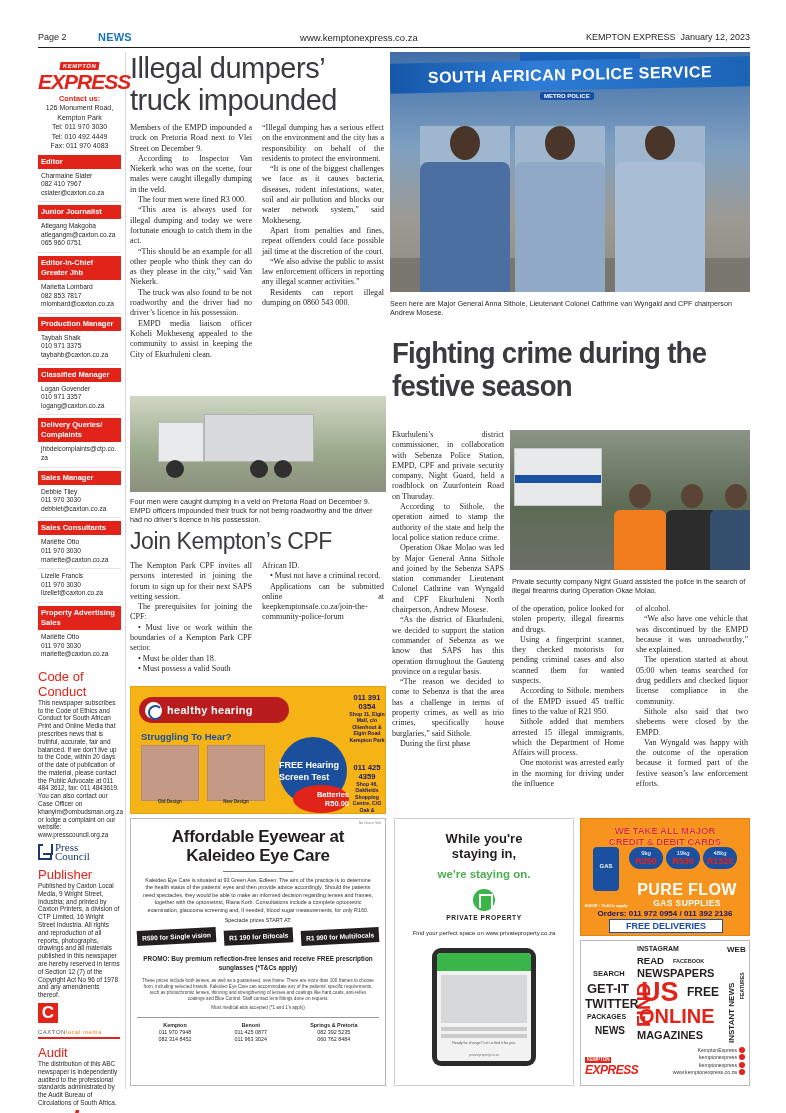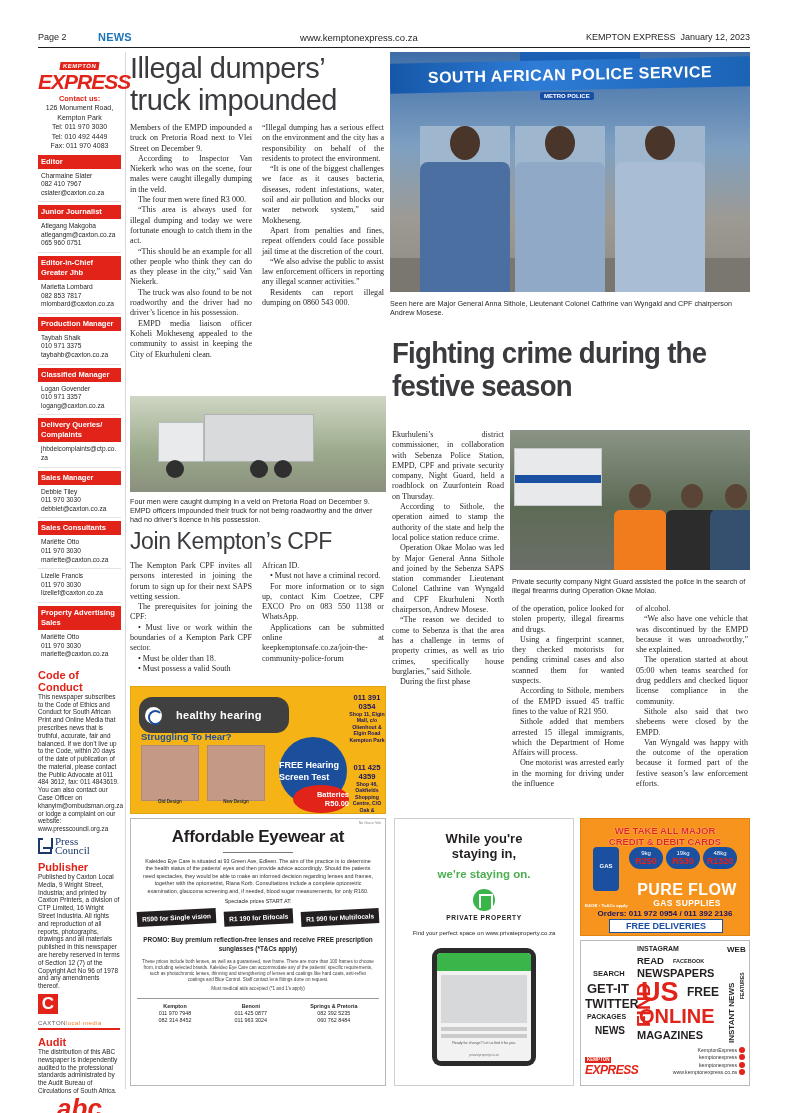--- a/index.html
+++ b/index.html
@@ -51,21 +51,21 @@
   .staff-title {
     background: #e2231a; color: #fff; font-weight: bold; font-size: 7.5px;
     padding: 2px 3px; line-height: 10px; margin-top: 3px;
   }
   .staff-body {
     font-size: 6.6px; line-height: 8.6px; padding: 3px 3px 4px 3px;
     border-bottom: 1px solid #e4e4e4; word-break: break-all;
   }
   .staff-body.noborder { border-bottom: none; }
 
-  .sec-head-red { color: #e2231a; font-weight: bold; font-size: 11px; margin-top: 6px; }
+  .sec-head-red { color: #e2231a; font-weight: normal; font-size: 13px; margin-top: 6px; }
   .sec-body { font-size: 6.4px; line-height: 7.8px; text-align: left; }
   .press-council {
     margin: 4px 0 2px 0; display: flex; align-items: center; gap: 3px;
   }
   .pc-mark { width: 14px; height: 16px; border: 2px solid #1b3a6b; position: relative; }
   .pc-mark:after { content:""; position:absolute; left:3px; top:-2px; width:8px; height:9px; background:#fff; border-right:2px solid #1b3a6b; border-bottom:2px solid #1b3a6b;}
   .pc-text { font-family: "Liberation Serif", serif; font-size: 11px; line-height: 9px; color:#1b3a6b; }
 
   .caxton-logo {
     margin: 4px 0 1px 0; width: 20px; height: 20px; background: #e2231a; color: #fff;
@@ -138,22 +138,22 @@
   }
   .truck .cab { position:absolute; left:28px; top:26px; width:46px;height:40px;background:#e9eaec;border:1px solid #b9bcbf;}
   .truck .bed { position:absolute; left:74px; top:18px; width:110px;height:48px;background:#d9dadb;border:1px solid #b0b2b4;}
   .truck .wheel { position:absolute; bottom:14px; width:18px;height:18px;border-radius:50%;background:#2f2f2f;}
 
   
   .ad { position:absolute; overflow:hidden; }
 
   
   .ad-hearing { left:130px; top:686px; width:256px; height:128px; background:#f5b315; border:1px solid #e0a40e; }
-  .hh-bar { position:absolute; left:8px; top:10px; width:150px; height:36px; background:#404040; border-radius:13px; color:#fff;
-            display:flex; align-items:center; gap:14px; padding-left:6px; }
+  .hh-bar { position:absolute; left:8px; top:10px; width:150px; height:26px; background:#b91c1c; border-radius:13px; color:#fff;
+            display:flex; align-items:center; gap:5px; padding-left:6px; }
   .hh-bar .swirl { width:17px;height:17px;border-radius:50%;background:#fff;position:relative;}
   .hh-bar .swirl:after{content:"";position:absolute;left:3px;top:3px;width:11px;height:11px;border-radius:50%;border:2px solid #1b4f9c;border-right-color:transparent;}
   .hh-bar span { font-size:11px; font-weight:bold; letter-spacing:.3px;}
   .hh-struggle { position:absolute; left:10px; top:44px; font-size:9.5px; font-weight:bold; color:#1b4f9c;}
   .hh-ear { position:absolute; top:58px; width:58px;height:56px; background:#c49a86; border:1px solid #b08a76;}
   .hh-ear-lbl { position:absolute; font-size:4.5px; font-weight:bold; color:#333; width:58px; text-align:center; top:112px;}
   .hh-circle { position:absolute; left:148px; top:50px; width:68px;height:68px; border-radius:50%; background:#1b4f9c; color:#fff;
                font-size:9px; font-weight:bold; display:flex; flex-direction:column; align-items:center; justify-content:center; line-height:12px;}
   .hh-bat { position:absolute; left:162px; top:98px; width:56px;height:28px; border-radius:50%; background:#e2231a; color:#fff;
             font-size:7.5px; font-weight:bold; display:flex; flex-direction:column; align-items:flex-end; justify-content:center; line-height:9px;}
@@ -401,34 +401,34 @@
       <div class="body-text" style="width:122px">
         <p class="first">The Kempton Park CPF invites all persons interested in joining the forum to sign up for their next SAPS vetting session.</p>
         <p>The prerequisites for joining the CPF:</p>
         <p>• Must live or work within the boundaries of a Kempton Park CPF sector.</p>
         <p>• Must be older than 18.</p>
         <p>• Must possess a valid South</p>
       </div>
       <div class="body-text" style="width:122px">
         <p class="first">African ID.</p>
         <p>• Must not have a criminal record.</p>
-        <p>For more information or to sign up, contact Kim Coetzee, CPF EXCO Pro on 083 550 1138 or WhatsApp.</p>
         <p>Applications can be submitted online at keepkemptonsafe.co.za/join-the-community-police-forum</p>
       </div>
     </div>
   </div>
 
   <div style="position:absolute;left:392px;top:336px;width:358px;">
     <div class="hl-2">Fighting crime during the festive season</div>
   </div>
 
   <div class="body-text" style="position:absolute;left:392px;top:430px;width:112px;">
     <p class="first">Ekurhuleni’s district commissioner, in collaboration with Sebenza Police Station, EMPD, CPF and private security company, Night Guard, held a roadblock on Zuurfontein Road on Thursday.</p>
     <p>According to Sithole, the operation aimed to stamp the authority of the state and help the local police station reduce crime.</p>
     <p>Operation Okae Molao was led by Major General Anna Sithole and joined by the Sebenza SAPS station commander Lieutenant Colonel Cathrine van Wyngald and CPF Ekurhuleni North chairperson, Andrew Mosese.</p>
+    <p>“As the district of Ekurhuleni, we decided to support the station commander of Sebenza as we know that SAPS has this operation throughout the Gauteng province on a regular basis.</p>
     <p>“The reason we decided to come to Sebenza is that the area has a challenge in terms of property crimes, as well as trio crimes, specifically house burglaries,” said Sithole.</p>
     <p>During the first phase</p>
   </div>
 
   <div class="ng">
     <div class="van">
         <div class="stripe"></div>
       </div>
     <div class="officer" style="left:104px">
       <div class="h"></div>
@@ -481,20 +481,21 @@
       <div class="hh-addr">Shop 11, Elgin Mall, c/o Olienhout &amp; Elgin Road Kempton Park</div>
       <div class="hh-phone" style="margin-top:20px">011 425 4359</div>
       <div class="hh-addr">Shop 46, Oakfields Shopping Centre, C/O Oak &amp; Hancken St, Northmead, Benoni</div>
 
     </div>
   </div>
 
   <div class="ad ad-eye">
     <div class="eye-credit">No Grace Veti</div>
     <div class="eye-title">Affordable Eyewear at</div>
+    <div class="eye-title" style="padding-top:0">Kaleideo Eye Care</div>
     <div class="eye-rule"></div>
     <div class="eye-body">Kaleideo Eye Care is situated at 93 Green Ave, Edleen. The aim of the practice is to determine the health status of the patients' eyes and then provide advice accordingly. Should the patients need spectacles, they would be able to make an informed decision regarding lenses and frames, together with the optometrist, Riana Korb. Consultations include a complete optometric examination, glaucoma screening and, if needed, blood sugar measurements, for only R160.</div>
     <div class="eye-start">Spectacle prices START AT:</div>
     <div class="eye-prices">
       <div class="eye-price">R590 for Single vision</div>
       <div class="eye-price">R1 190 for Bifocals</div>
       <div class="eye-price">R1 990 for Multifocals</div>
     </div>
     <div class="eye-promo">PROMO: Buy premium reflection-free lenses and receive FREE prescription sunglasses (*T&amp;Cs apply)</div>
     <div class="eye-fine">These prices include both lenses, as well as a guaranteed, new frame. There are more than 100 frames to choose from, including selected brands. Kaleideo Eye Care can accommodate any of the patients' specific requirements, such as photochromic lenses, thinning and strengthening of lenses and coatings like hard coats, anti-reflex coatings and Blue Control. Staff contact lens fittings done on request.</div>

